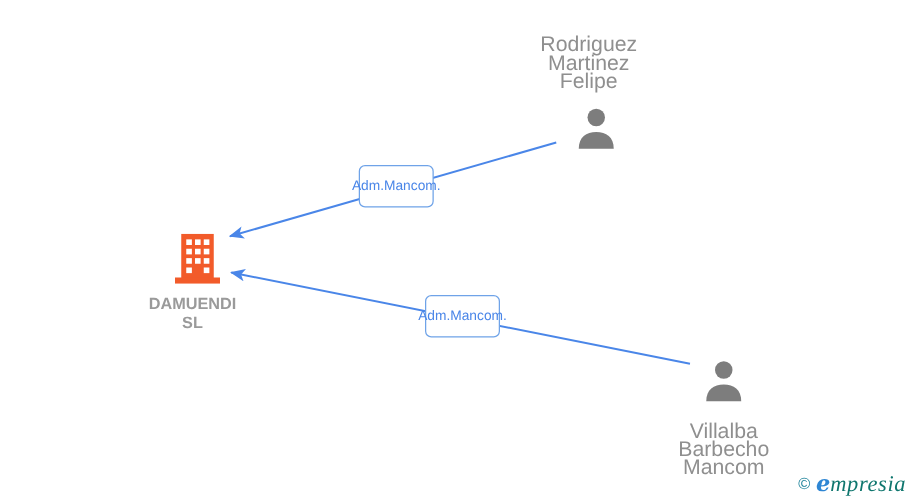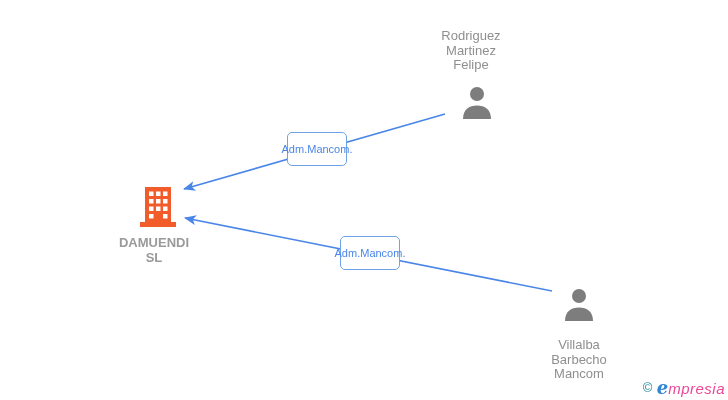--- a/index.html
+++ b/index.html
@@ -4,37 +4,37 @@
 <style>
   html,body{margin:0;padding:0;background:#ffffff;}
   .stage{
     position:relative;width:728px;height:400px;background:#ffffff;overflow:hidden;
     font-family:"Liberation Sans","DejaVu Sans",sans-serif;
   }
   svg.edges{position:absolute;left:0;top:0;width:728px;height:400px;}
   .edge{stroke:#4a86e8;stroke-width:1.6;fill:none;}
 
   .node{position:absolute;display:flex;flex-direction:column;align-items:center;cursor:pointer;}
-  .person-name{font-size:13px;line-height:14.5px;color:#8f8f8f;text-align:center;white-space:nowrap;}
+  .person-name{font-size:17px;line-height:14.5px;color:#8f8f8f;text-align:center;white-space:nowrap;}
   .company-name{font-size:13px;font-weight:bold;line-height:15px;color:#9a9a9a;text-align:center;white-space:nowrap;margin-top:8px;}
   .person-icon{margin-top:13px;transform:translateX(6px);}
   .person-icon-2{margin-top:0;}
   .building-icon{transform:translateX(4px);}
 
   .edge-label{
     position:absolute;box-sizing:border-box;width:60px;height:34px;
     background:#ffffff;border:1.5px solid #6fa3e8;border-radius:5px;
     color:#4a86e8;font-size:11px;line-height:14px;text-align:center;
     display:flex;flex-direction:row;align-items:center;justify-content:center;
   }
 
   .watermark{position:absolute;right:3px;bottom:2px;white-space:nowrap;user-select:none;}
   .wm-c{color:#1a8199;font-size:13px;vertical-align:2px;}
   .wm-e{color:#2e86d4;font-family:"DejaVu Serif",serif;font-style:italic;font-weight:bold;font-size:18px;}
-  .wm-rest{color:#ec4899;font-family:Liberation Sans, sans-serif;font-style:italic;font-size:15px;letter-spacing:.5px;}
+  .wm-rest{color:#0f766e;font-family:Liberation Serif, serif;font-style:italic;font-size:18px;letter-spacing:.5px;}
 </style>
 </head>
 <body>
 
 <div class="stage">
 
   <svg class="edges" xmlns="http://www.w3.org/2000/svg">
     <defs>
       <marker id="arw" markerUnits="userSpaceOnUse" markerWidth="12" markerHeight="10" refX="11" refY="5" orient="auto">
         <path d="M0,0 L12,5 L0,10 L3,5 Z" fill="#4a86e8"></path>

